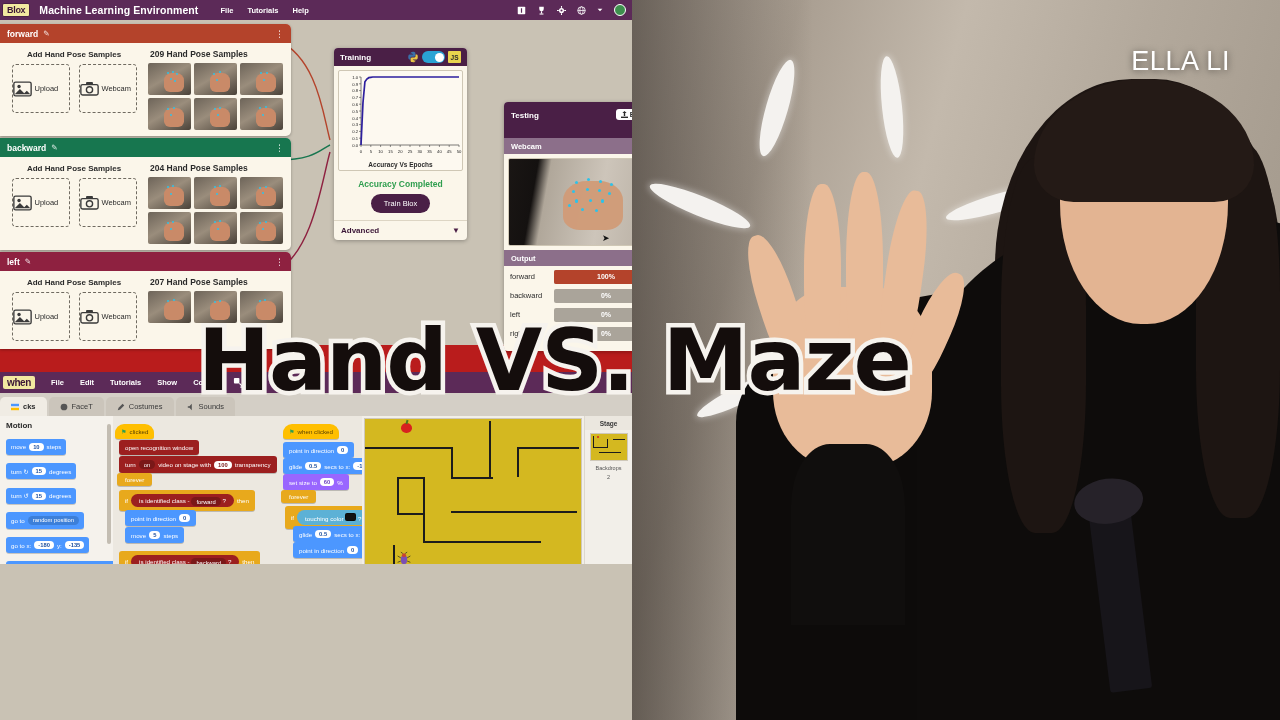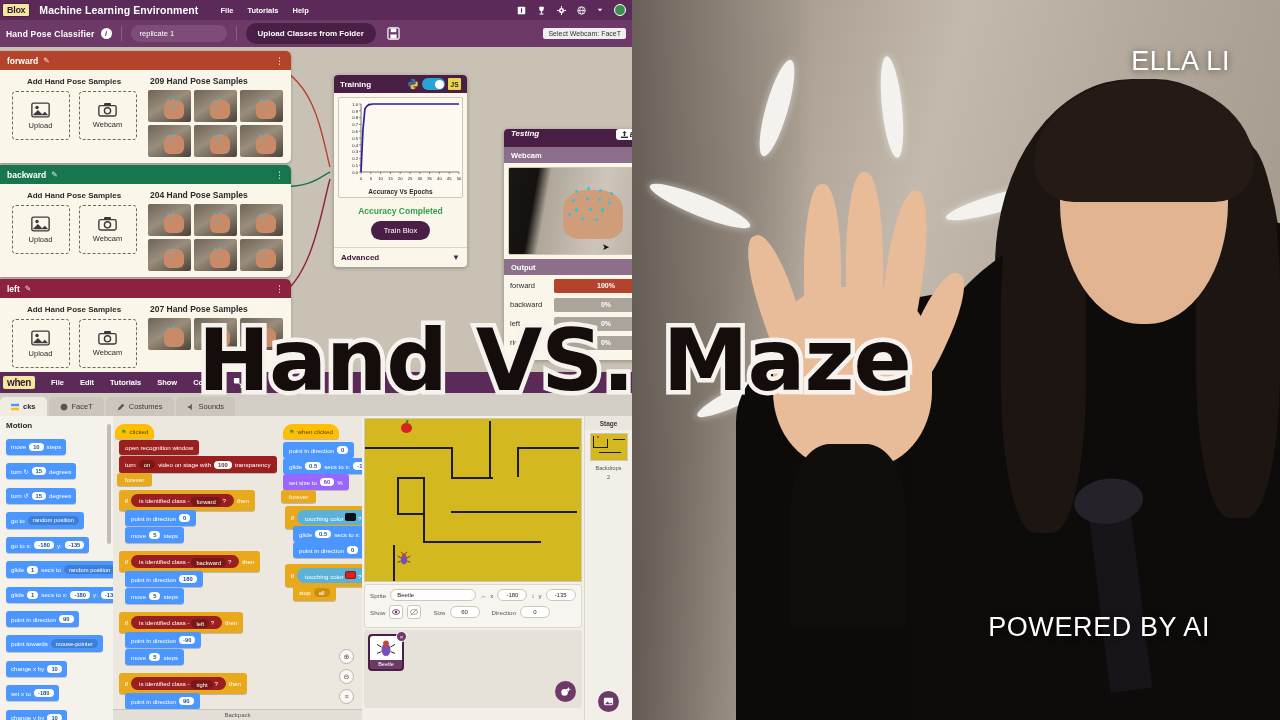--- a/index.html
+++ b/index.html
@@ -5,21 +5,21 @@
   * { box-sizing: border-box; margin:0; padding:0; }
   html, body { width:1280px; height:720px; overflow:hidden; }
   body {
     font-family: "Liberation Sans", sans-serif;
     background:#c9c2b4;
     position:relative;
   }
 
   
   #capture {
-    position:absolute; left:0; top:0; width:632px; height:720px;
+    position:absolute; left:0; top:0; width:632px; height:564px;
     overflow:hidden; background:#b91c1c;
   }
 
   
   #mlapp { position:absolute; left:0; top:0; width:632px; height:372px; overflow:hidden; }
   .ml-topbar {
     height:20px; background:#5c2a58; display:flex; align-items:center;
     padding-left:2px; color:#fff;
   }
   .ml-logo {
@@ -70,21 +70,21 @@
   }
   .cc-name { font-size:8.5px; font-weight:bold; }
   .cc-pencil { margin-left:5px; font-size:7.5px; opacity:.95; }
   .cc-dots { margin-left:auto; font-size:9px; letter-spacing:0; line-height:6px; }
   .cc-inner { display:flex; padding:5px 4px 6px 4px; gap:4px; }
   .cc-add { width:140px; padding:2px 0; }
   .cc-add-label { font-size:8px; font-weight:bold; text-align:center; color:#2b2b2b; margin-bottom:5px; }
   .cc-btn-row { display:flex; gap:9px; justify-content:center; }
   .cc-btn {
     width:58px; height:49px; border:1.4px dashed #6f6a60; border-radius:4px;
-    display:flex; flex-direction:column; align-items:center; justify-content:center; gap:3px;
+    display:flex; flex-direction:row; align-items:center; justify-content:flex-start; gap:3px;
   }
   .cc-btn span { font-size:7.5px; color:#2b2b2b; }
   .cc-samples { flex:1; }
   .cc-count { font-size:8.5px; font-weight:bold; color:#2b2b2b; margin:1px 0 4px 2px; }
   .thumbs { display:grid; grid-template-columns:repeat(3,43px); gap:3px; }
   .thumb {
     height:32px; border-radius:2px; position:relative; overflow:hidden;
     background:linear-gradient(150deg,#6d6459 0%,#9a8d7c 45%,#4a4239 100%);
   }
   .thumb .palm {
@@ -141,22 +141,22 @@
   }
   .adv-caret { margin-left:auto; font-size:8px; color:#4a1f46; }
 
   
   #testing {
     position:absolute; left:504px; top:82px; width:160px;
     background:#fbf6ea; border-radius:4px 0 0 4px; overflow:hidden;
     box-shadow:0 1px 4px rgba(0,0,0,.3);
   }
   .te-head {
-    height:18px; background:#4a1f46; display:flex; align-items:flex-start;
-    padding:0 7px; color:#fff;font-style:italic;
+    height:18px; background:#4a1f46; display:flex; align-items:flex-end;
+    padding:18px 7px; color:#fff;
   }
   .te-title { font-size:8px; font-weight:bold; }
   .export-btn {
     margin-left:auto; background:#fff; color:#2b2b2b; border-radius:3px;
     font-size:7px; font-weight:bold; padding:2px 5px; display:flex; align-items:center; gap:2px;
   }
   .sec-head {
     height:16px; background:#8c6f8a; color:#fff; font-size:7.5px; font-weight:bold;
     display:flex; align-items:center; padding:0 7px;
   }
@@ -416,36 +416,20 @@
             <ellipse cx="6" cy="6" rx="2.2" ry="5" fill="none" stroke="#fff" stroke-width="1"></ellipse>
             <line x1="1" y1="6" x2="11" y2="6" stroke="#fff" stroke-width="1"></line>
           </svg>
         <svg style="width:6px;height:6px" viewBox="0 0 10 10">
             <path d="M1 3l4 4 4-4z" fill="#fff"></path>
           </svg>
         <span class="avatar-ic"></span>
       </div>
     </div>
 
-    <div class="ml-subbar">
-      <span class="classifier-name">Hand Pose Classifier</span>
-      <span class="info-badge">i</span>
-      <span class="vdiv"></span>
-      <input class="proj-input" value="replicate 1" style="">
-      <span class="vdiv"></span>
-      <div class="upload-btn">
-        <span>Upload Classes from Folder</span>
-      </div>
-      <svg class="save-ic" style="width:13px;height:13px" viewBox="0 0 14 14">
-        <rect x="1" y="1" width="12" height="12" rx="1.5" fill="none" stroke="#fff" stroke-width="1.3"></rect>
-        <rect x="4" y="1.6" width="6" height="4" fill="#fff"></rect>
-          <rect x="3.6" y="8" width="6.8" height="4.4" fill="#fff"></rect>
-      </svg>
-      <div class="webcam-sel">Select Webcam:  FaceT</div>
-    </div>
 
     <div class="ml-body">
 
       <svg class="connectors">
         <path d="M0 20 C 40 40, 45 95, 52 120" stroke="#b4432b" stroke-width="1.4" fill="none"></path>
         <path d="M0 140 C 35 140, 42 130, 52 125" stroke="#17764f" stroke-width="1.4" fill="none"></path>
         <path d="M0 250 C 35 230, 44 160, 52 132" stroke="#8e2140" stroke-width="1.4" fill="none"></path>
       </svg>
 
       <div class="class-card" style="top:4px">
@@ -1160,18 +1144,17 @@
     <div class="finger" style="left:65%; top:8%;  width:17%; height:60%; transform:rotate(8deg);"></div>
     <div class="finger" style="left:78%; top:34%; width:16%; height:44%; transform:rotate(24deg);"></div>
     <div class="forearm"></div>
   </div>
 
   <div class="mic">
       <div class="mic-head"></div>
     </div>
 
   <div class="vtext" id="t-name">ELLA LI</div>
-  <div class="vtext" id="t-ai">POWERED BY AI</div>
 </div>
 
 <div id="title-overlay">
   <span class="txt">Hand VS. Maze</span>
 </div>
 
 </body></html>

